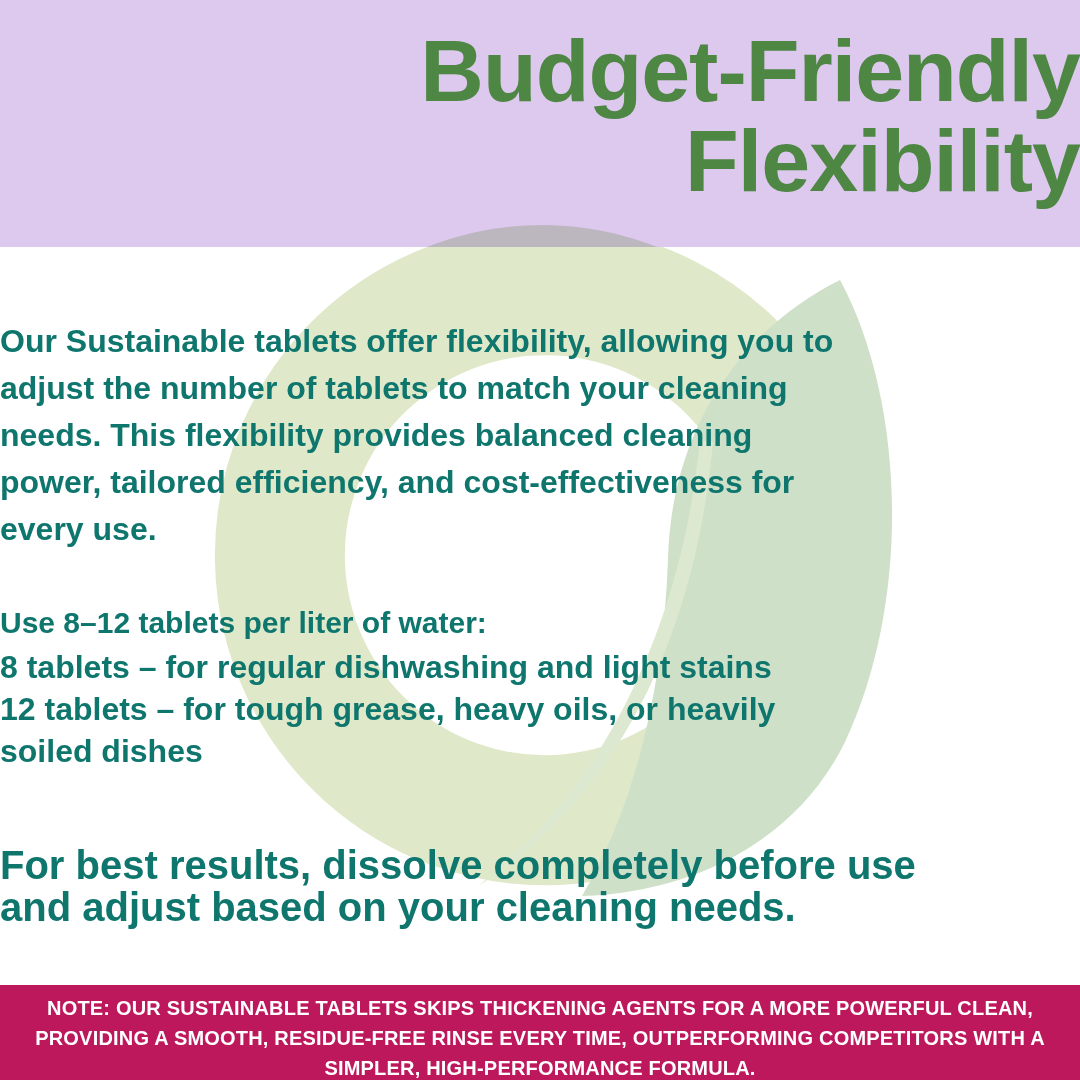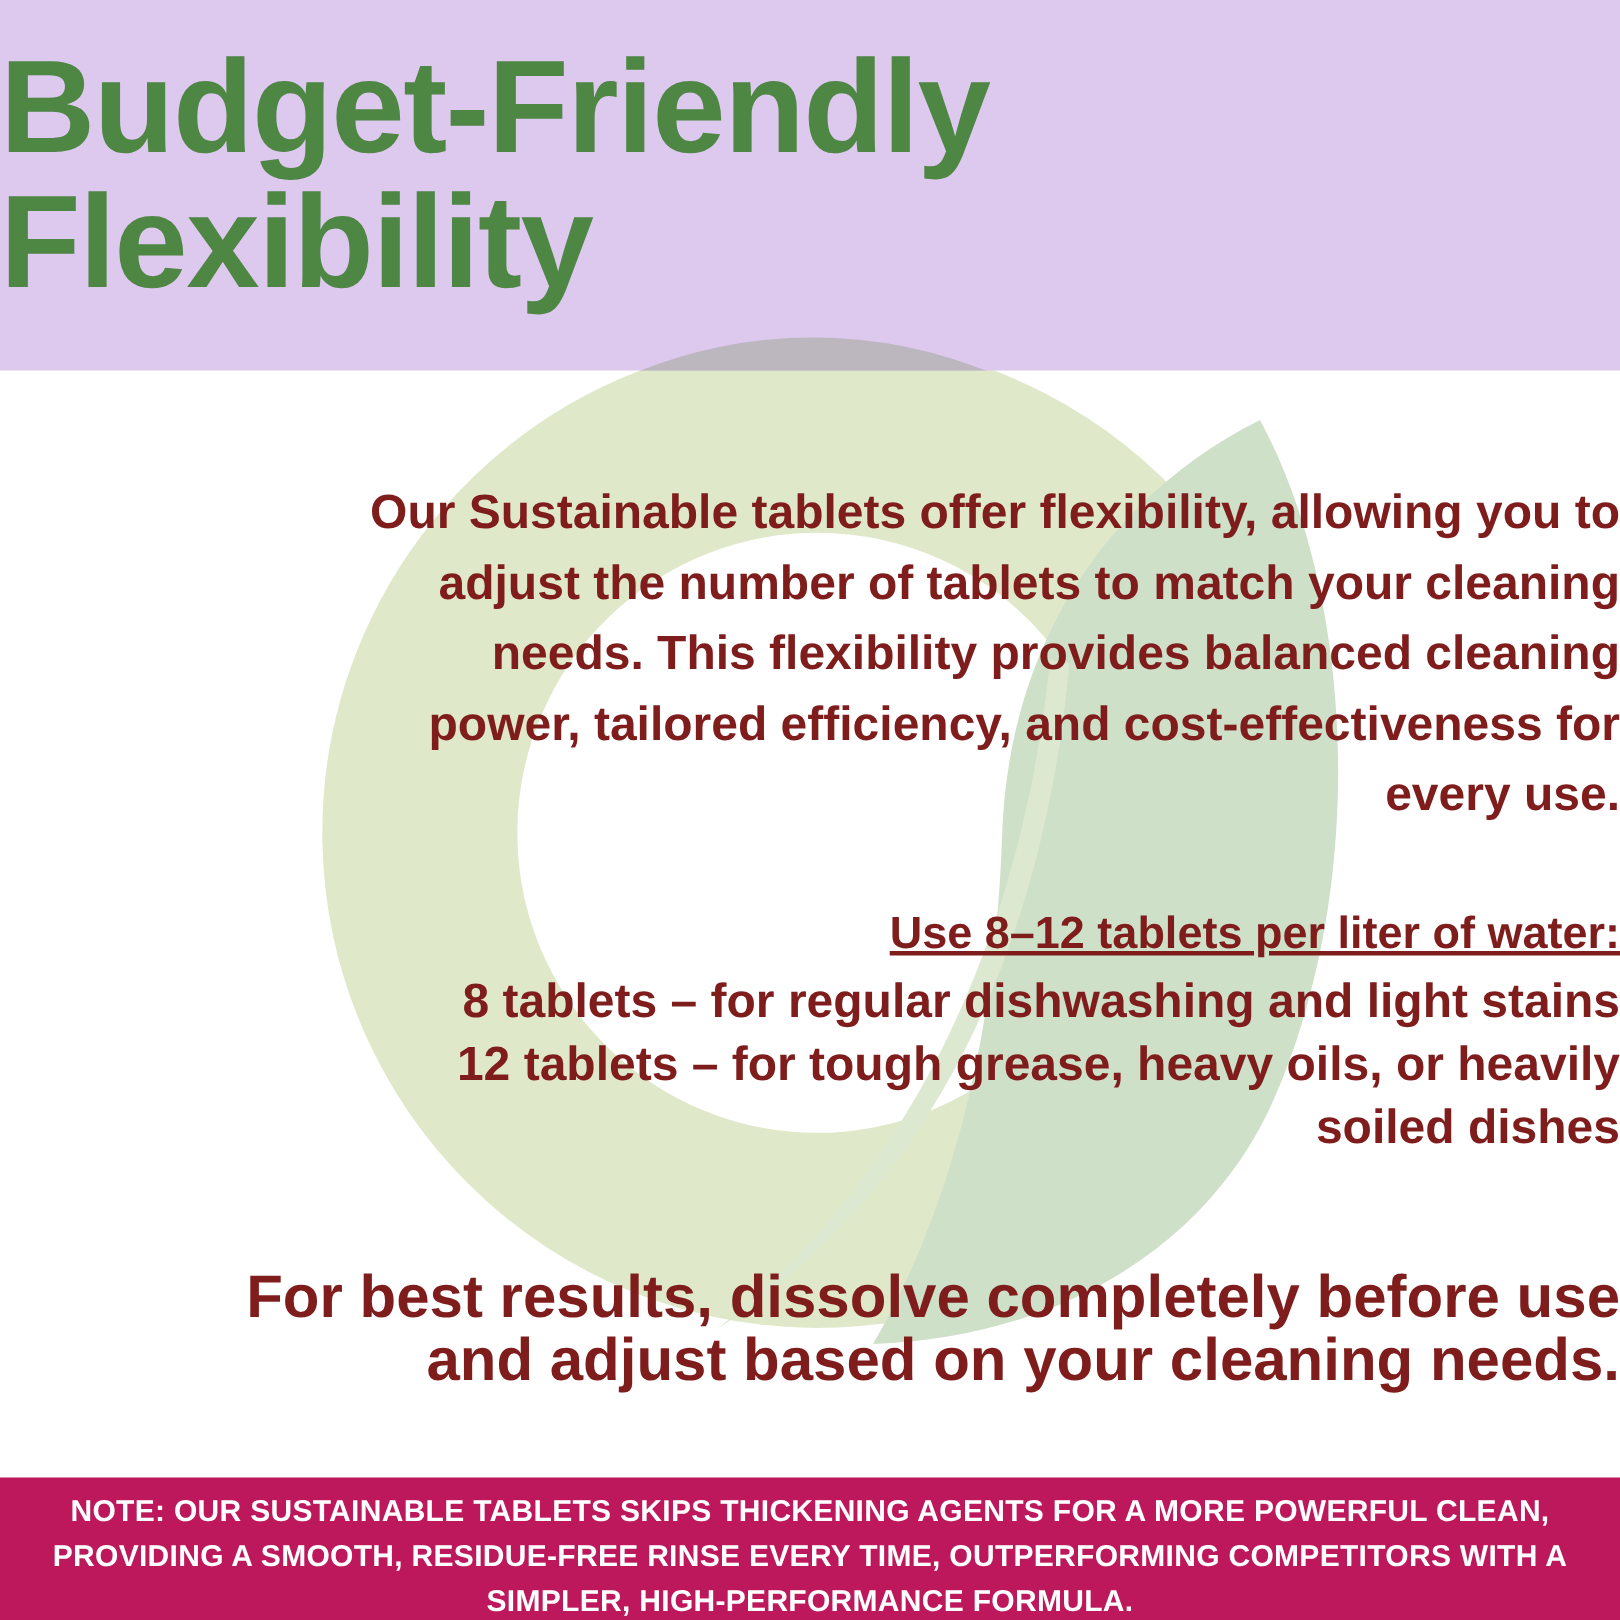--- a/index.html
+++ b/index.html
@@ -26,21 +26,21 @@
     top: 0; left: 0;
     width: 1080px; height: 247px;
     background: #ddc8ee;
     z-index: 2;
   }
   .page-title {
     position: absolute;
     top: 26px; left: 0;
     width: 100%;
     margin: 0;
-    text-align: left;
+    text-align: right;
     white-space: pre-line;
     font-size: 88px;
     line-height: 90px;
     font-weight: bold;
     letter-spacing: -1px;
     color: #4e8644;
   }
 
   
   .hump-wrap {
@@ -58,28 +58,28 @@
     border-radius: 50%;
     background: #bcb6be;
   }
 
   
   .copy {
     position: absolute;
     left: 0;
     width: 100%;
     margin: 0;
-    text-align: right;
+    text-align: left;
     white-space: pre-line;
     font-weight: bold;
-    color: #7f1d1d;
+    color: #0f766e;
     z-index: 1;
   }
   .intro          { top: 318px; font-size: 32px; line-height: 47px; }
-  .dosage-heading { top: 604px; font-size: 30px; line-height: 38px; text-decoration: underline; }
+  .dosage-heading { top: 604px; font-size: 30px; line-height: 38px; }
   .dosage-details { top: 646px; font-size: 32px; line-height: 42px; }
   .tip            { top: 844px; font-size: 40px; line-height: 42px; }
 
   
   .footer-band {
     position: absolute;
     top: 985px; left: 0;
     width: 1080px; height: 95px;
     background: #be185d;
     z-index: 2;

